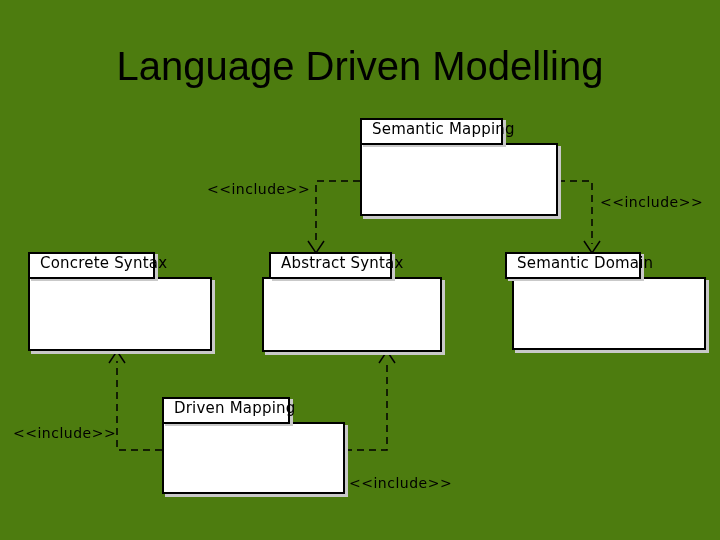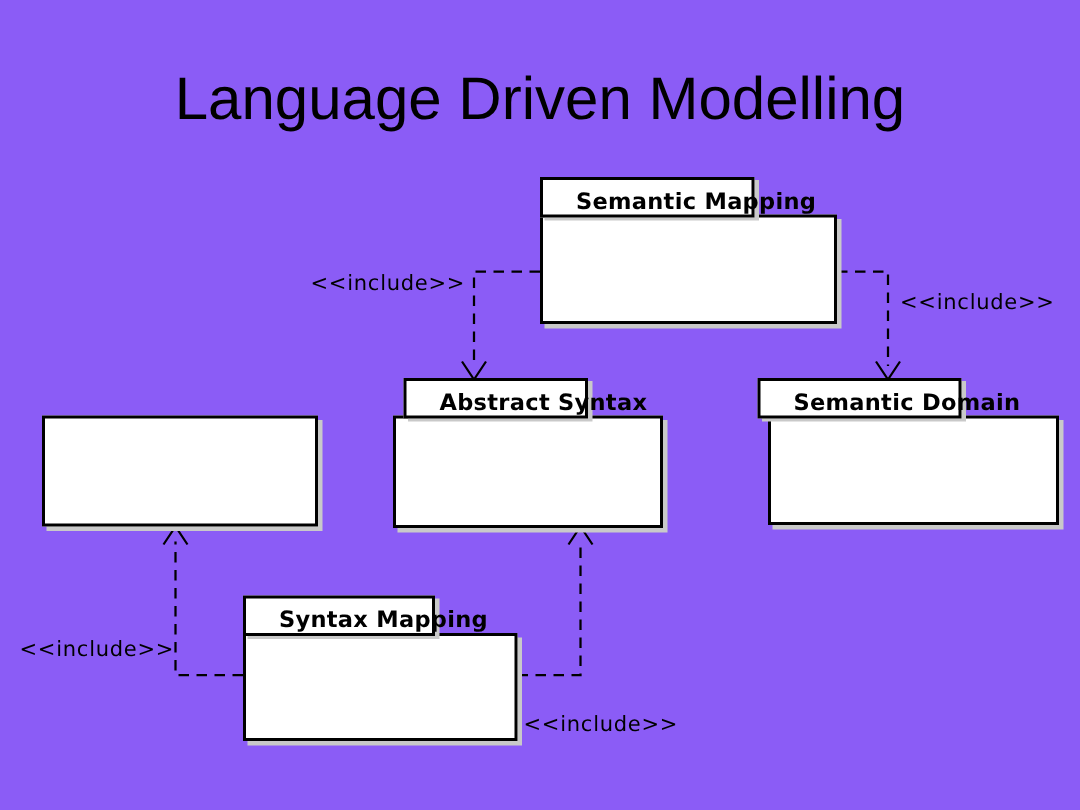--- a/index.html
+++ b/index.html
@@ -5,21 +5,21 @@
   html, body {
     margin: 0;
     padding: 0;
     background: #ffffff;
     font-family: "DejaVu Sans", sans-serif;
   }
   .stage {
     position: relative;
     width: 720px;
     height: 540px;
-    background: #8b5cf6;
+    background: #4d7c0f;
     overflow: hidden;
   }
   .title {
     position: absolute;
     left: 0;
     top: 44px;
     width: 720px;
     margin: 0;
     text-align: center;
     font-family: "Liberation Sans", sans-serif;
@@ -36,28 +36,27 @@
     width: 720px;
     height: 540px;
   }
   .pkg-tab {
     position: absolute;
     box-sizing: border-box;
     background: #ffffff;
     border: 2px solid #000000;
     box-shadow: 3px 2px 0 #c9c9c9;
     display: flex;
-    align-items: flex-end;
-    padding-left: 22px;
+    align-items: flex-start;
+    padding-left: 10px;
     z-index: 3;
     font-size: 15px;
     letter-spacing: 0.2px;
     color: #000000;
     white-space: nowrap;
-    font-weight: bold;
   }
   .pkg-body {
     position: absolute;
     box-sizing: border-box;
     background: #ffffff;
     border: 2px solid #000000;
     box-shadow: 3px 3px 0 #c9c9c9;
     z-index: 2;
   }
   .inc-label {
@@ -109,34 +108,37 @@
 
     <path d="M345 450 L387 450 L387 361" fill="none" stroke="#000000" stroke-width="1.5" stroke-dasharray="7 5"></path>
     <polyline points="379,363 387,351 395,363" fill="none" stroke="#000000" stroke-width="1.5"></polyline>
   </svg>
 
   <div class="pkg-tab sm-tab">
     <span>Semantic Mapping</span>
   </div>
   <div class="pkg-body sm-body"></div>
 
+  <div class="pkg-tab cs-tab">
+    <span>Concrete Syntax</span>
+  </div>
   <div class="pkg-body cs-body"></div>
 
   <div class="pkg-tab as-tab">
     <span>Abstract Syntax</span>
   </div>
   <div class="pkg-body as-body"></div>
 
   <div class="pkg-tab sd-tab">
     <span>Semantic Domain</span>
   </div>
   <div class="pkg-body sd-body"></div>
 
   <div class="pkg-tab sy-tab">
-    <span>Syntax Mapping</span>
+    <span>Driven Mapping</span>
   </div>
   <div class="pkg-body sy-body"></div>
 
   <span class="inc-label inc-top-left">&lt;&lt;include&gt;&gt;</span>
   <span class="inc-label inc-top-right">&lt;&lt;include&gt;&gt;</span>
   <span class="inc-label inc-bottom-left">&lt;&lt;include&gt;&gt;</span>
   <span class="inc-label inc-bottom-right">&lt;&lt;include&gt;&gt;</span>
 
 </div>
 

